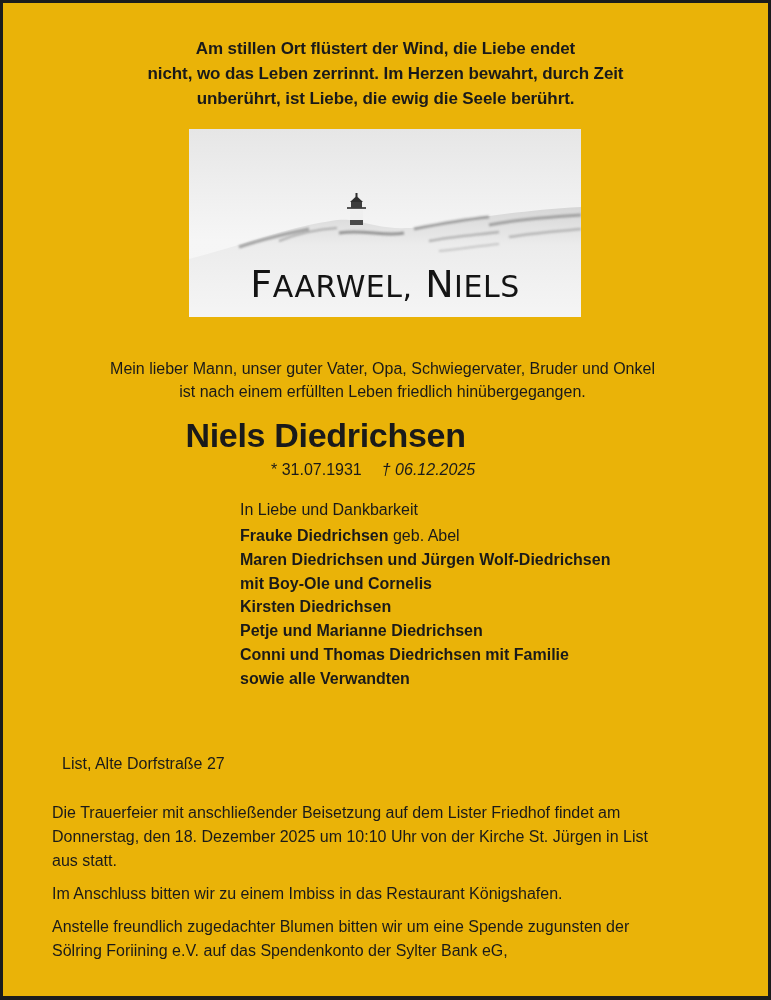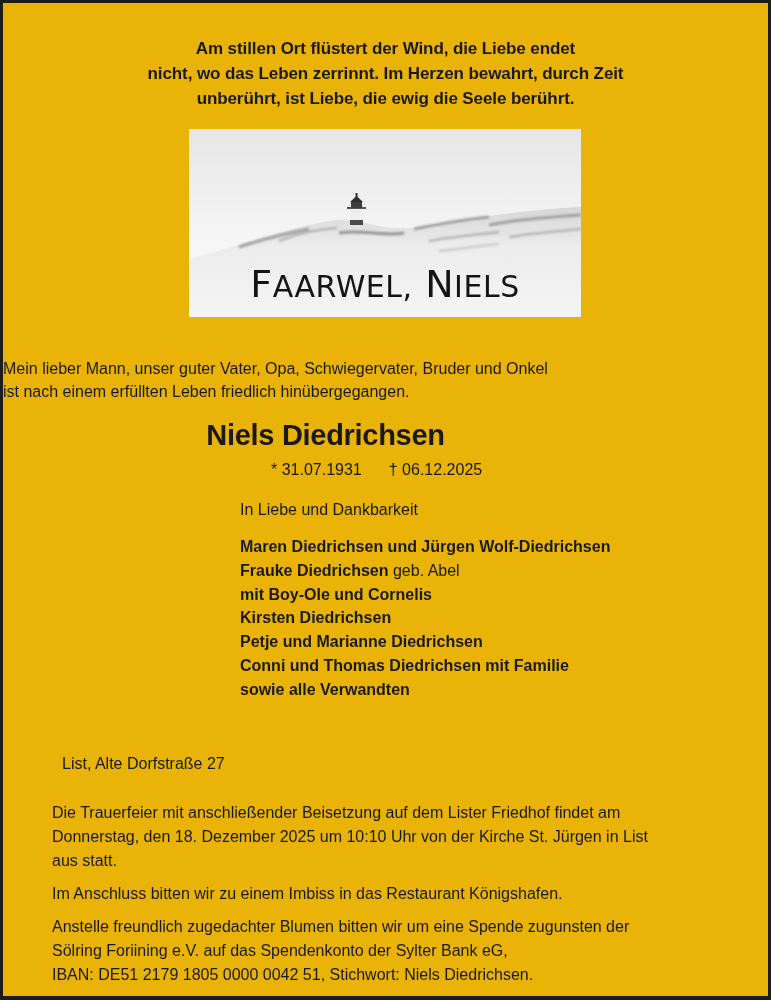--- a/index.html
+++ b/index.html
@@ -56,55 +56,56 @@
       letter-spacing: 0.5px;
       font-weight: normal;
     }
     .hero-title .sc { font-size: 30px; }
 
     .intro {
       position: absolute;
       top: 354px;
       left: 0;
       width: 759px;
+      text-align: center;
       font-size: 16px;
       line-height: 23px;
     }
     .intro div { white-space: nowrap; }
 
     .deceased-name {
       position: absolute;
       top: 410px;
       left: 0;
       width: 645px;
       text-align: center;
       font-weight: bold;
-      font-size: 29px;
+      font-size: 34px;
       line-height: 44px;
       letter-spacing: -0.3px;
     }
     .dates {
       position: absolute;
       top: 456px;
       left: 268px;
       font-size: 16px;
       line-height: 22px;
       white-space: nowrap;
     }
-    .dates .death { margin-left: 27px; }
+    .dates .death { margin-left: 20px; font-style: italic; }
 
     .mourners {
       position: absolute;
       left: 237px;
       top: 496px;
       font-size: 16px;
     }
     .mourners .lead {
       line-height: 22px;
-      margin-bottom: 14px;
+      margin-bottom: 3px;
     }
     .mourners .row {
       font-weight: bold;
       line-height: 23.8px;
       white-space: nowrap;
     }
     .mourners .row .suffix { font-weight: normal; }
 
     .address {
       position: absolute;
@@ -179,22 +180,22 @@
   </div>
 
   <div class="deceased-name">Niels Diedrichsen</div>
 
   <div class="dates">
     <span class="birth">* 31.07.1931</span><span class="death">† 06.12.2025</span>
   </div>
 
   <div class="mourners">
     <div class="lead">In Liebe und Dankbarkeit</div>
+    <div class="row"><span>Frauke Diedrichsen</span><span class="suffix"> geb. Abel</span></div>
     <div class="row">Maren Diedrichsen und Jürgen Wolf-Diedrichsen</div>
-    <div class="row"><span>Frauke Diedrichsen</span><span class="suffix"> geb. Abel</span></div>
     <div class="row">mit Boy-Ole und Cornelis</div>
     <div class="row">Kirsten Diedrichsen</div>
     <div class="row">Petje und Marianne Diedrichsen</div>
     <div class="row">Conni und Thomas Diedrichsen mit Familie</div>
     <div class="row">sowie alle Verwandten</div>
   </div>
 
   <div class="address">List, Alte Dorfstraße 27</div>
 
   <div class="info">
@@ -205,17 +206,16 @@
       <div>aus statt.</div>
     <p></p>
     <p>
       </p>
       <div>Im Anschluss bitten wir zu einem Imbiss in das Restaurant Königshafen.</div>
     <p></p>
     <p>
       </p>
       <div>Anstelle freundlich zugedachter Blumen bitten wir um eine Spende zugunsten der</div>
       <div>Sölring Foriining e.V. auf das Spendenkonto der Sylter Bank eG,</div>
-      <div>IBAN: DE51 2179 1805 0000 0042 51, Stichwort: Niels Diedrichsen.</div>
     <p></p>
   </div>
 
 </div>
 
 </body></html>

